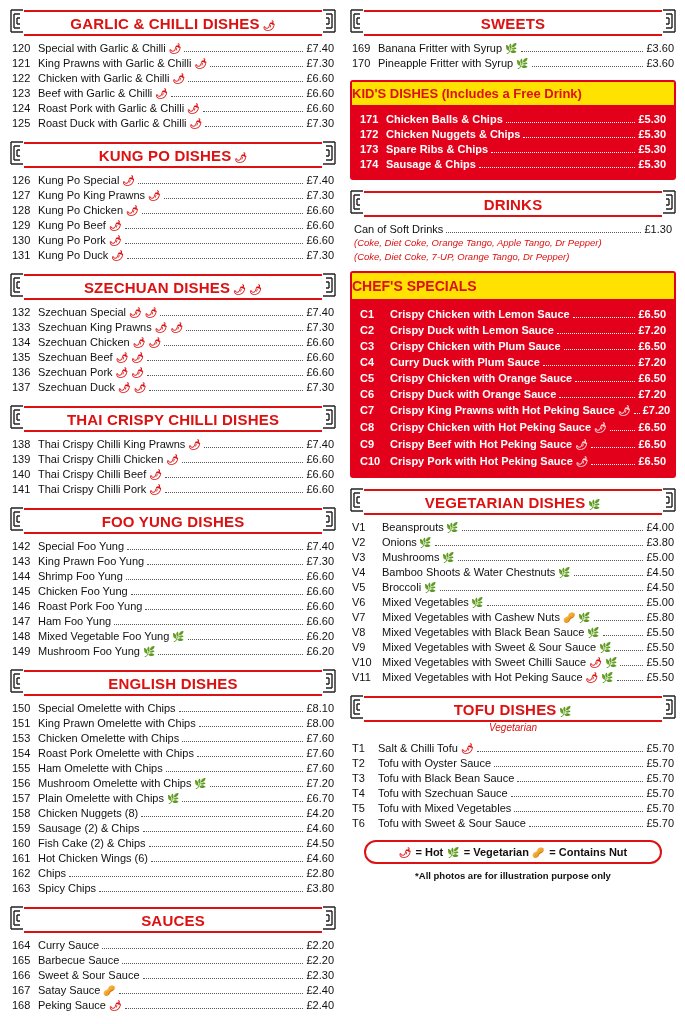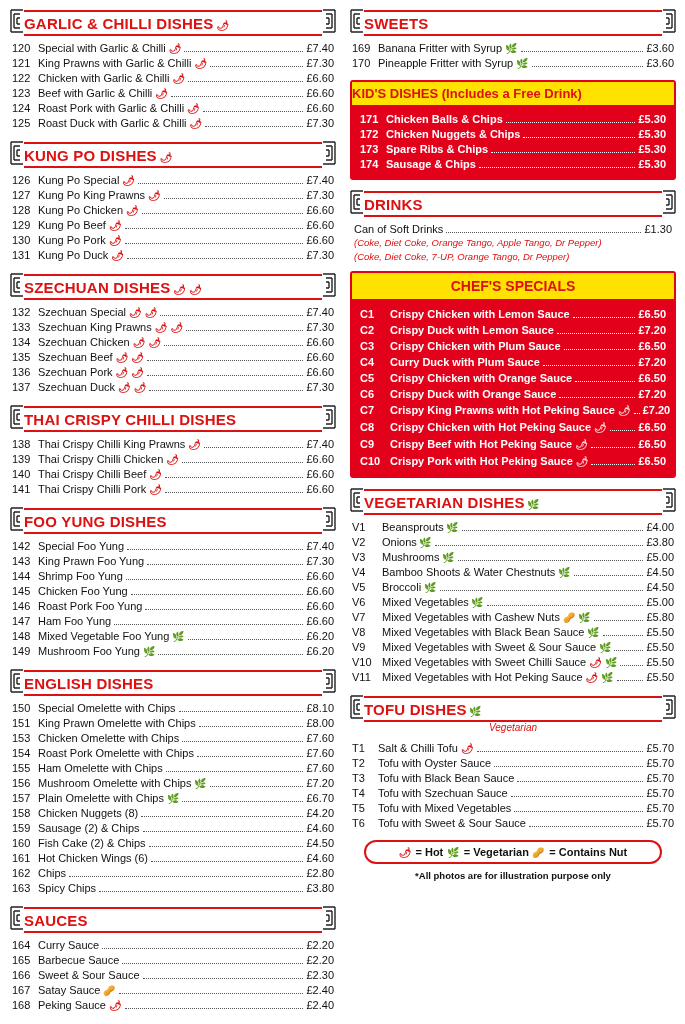--- a/index.html
+++ b/index.html
@@ -13,21 +13,21 @@
   .page{position:relative;width:685px;height:1024px;padding:0;box-sizing:border-box;}
   .cols{display:flex;gap:14px;padding:8px 10px 0 10px;box-sizing:border-box;}
   .col{width:326px;flex:0 0 326px;}
 
   
   .sec{margin-bottom:9px;}
   .sec-head{position:relative;height:26px;margin-bottom:2px;}
   .sec-head .bar{
     position:absolute;left:14px;right:14px;top:2px;height:22px;
     border-top:2px solid #d11;border-bottom:2px solid #d11;
-    display:flex;align-items:center;justify-content:flex-start;
+    display:flex;align-items:center;justify-content:center;
   }
   .sec-head .ttl{
     color:#d11;font-weight:bold;font-size:15px;letter-spacing:.2px;
     white-space:nowrap;
   }
   .brk{position:absolute;width:14px;height:14px;top:0;}
   .brk svg{display:block;}
   .brk.l{left:0;}
   .brk.r{right:0;}
 
@@ -54,21 +54,21 @@
   }
   .kid .row{color:#fff;font-weight:bold;font-size:11px;padding:0 8px;}
   .kid .dots{border-bottom:1.5px dotted #fff;}
   .kid .num{width:26px;flex:0 0 26px;}
   .kid-inner{padding:5px 0 6px 0;}
 
   .chef{
     background:#e3001b;border:2px solid #e3001b;border-radius:3px;margin:0 0 9px 0;
   }
   .chef .chef-ttl{
-    background:#ffe200;color:#d11;font-weight:bold;font-size:14px;text-align:center;
+    background:#ffe200;color:#d11;font-weight:bold;font-size:14px;text-align:left;
     padding:5px 0;border-bottom:2px solid #e3001b;
   }
   .chef .row{color:#fff;font-weight:bold;font-size:11px;padding:0 8px;line-height:16px;}
   .chef .dots{border-bottom:1.5px dotted #fff;}
   .chef .num{width:30px;flex:0 0 30px;}
   .chef-inner{padding:5px 0 6px 0;}
   .chef .chilli{color:#ffd7d7;}
 
   
   .note{font-size:9.5px;font-style:italic;color:#d11;margin:0 0 3px 2px;}

